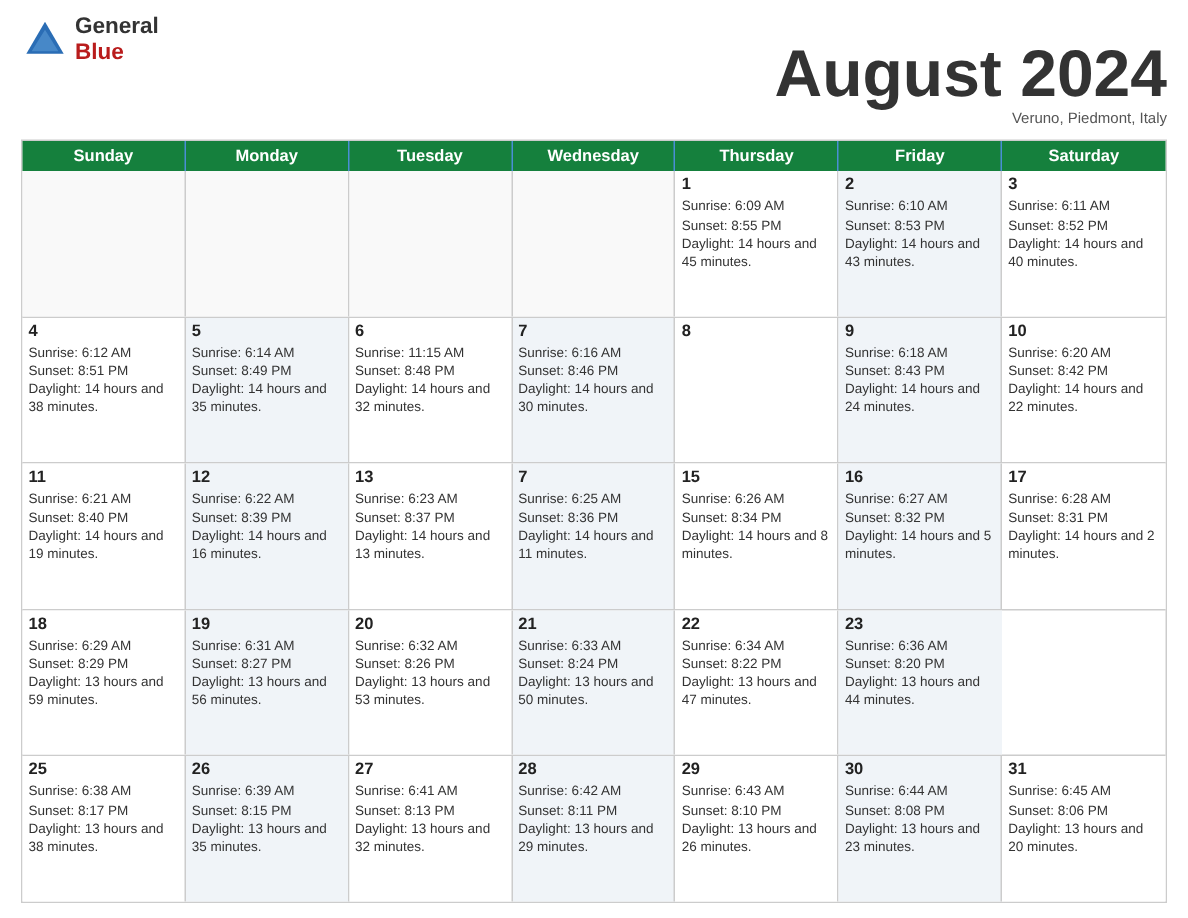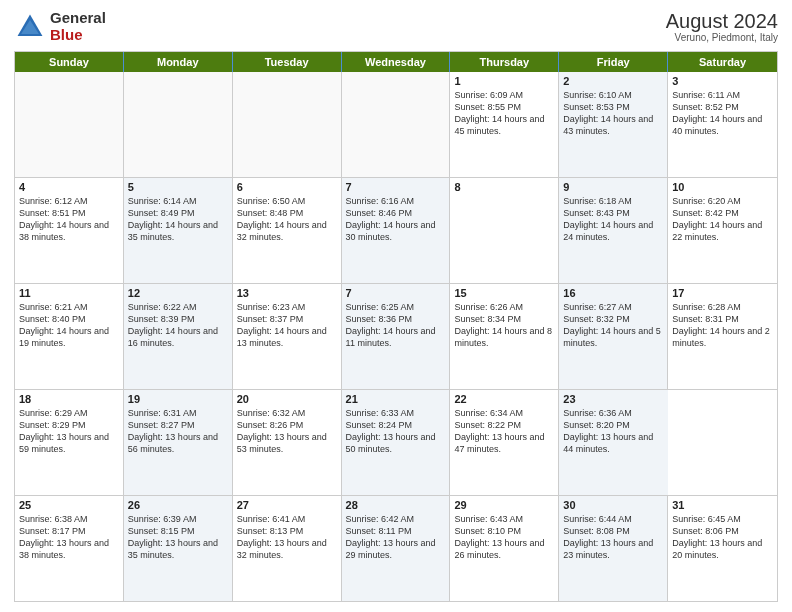--- a/index.html
+++ b/index.html
@@ -37,39 +37,40 @@
     .logo-general { color: #333; }
     .logo-blue { color: #b91c1c; }
     .logo-icon {
       width: 32px;
       height: 32px;
     }
     .title-block {
       text-align: right;
     }
     .month-title {
-      font-size: 20px;
-      font-weight: normal;
+      font-size: 44px;
+      font-weight: bold;
       color: #333;
       line-height: 1.1;
+      margin-top: 16px;
     }
     .location {
       font-size: 10px;
       color: #555;
     }
     .calendar {
       flex: 1;
       display: flex;
       flex-direction: column;
       border: 1px solid #ccc;
     }
     .cal-header-row {
       display: grid;
       grid-template-columns: repeat(7, 1fr);
-      background: #4d7c0f;
+      background: #15803d;
     }
     .cal-header-cell {
       color: #fff;
       font-size: 11px;
       font-weight: bold;
       text-align: center;
       padding: 4px 2px;
       border-right: 1px solid #4a8ed5;
     }
     .cal-header-cell:last-child { border-right: none; }
@@ -172,21 +173,21 @@
 Daylight: 14 hours and 38 minutes.</div>
           </div>
           <div class="cal-cell shaded">
             <div class="day-num">5</div>
             <div class="cell-text">Sunrise: 6:14 AM
 Sunset: 8:49 PM
 Daylight: 14 hours and 35 minutes.</div>
           </div>
           <div class="cal-cell">
             <div class="day-num">6</div>
-            <div class="cell-text">Sunrise: 6:50 AM
+            <div class="cell-text">Sunrise: 11:15 AM
 Sunset: 8:48 PM
 Daylight: 14 hours and 32 minutes.</div>
           </div>
           <div class="cal-cell shaded">
             <div class="day-num">7</div>
             <div class="cell-text">Sunrise: 6:16 AM
 Sunset: 8:46 PM
 Daylight: 14 hours and 30 minutes.</div>
           </div>
           <div class="cal-cell">

